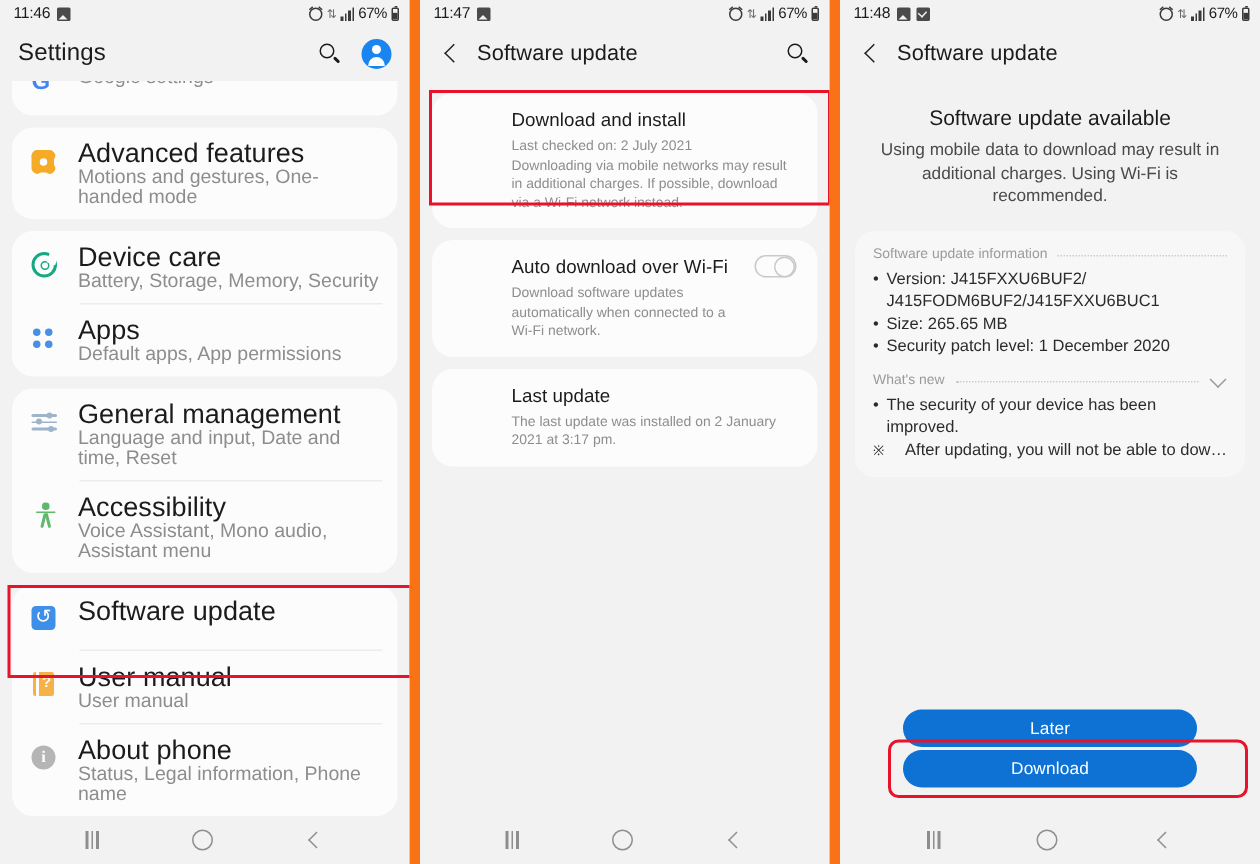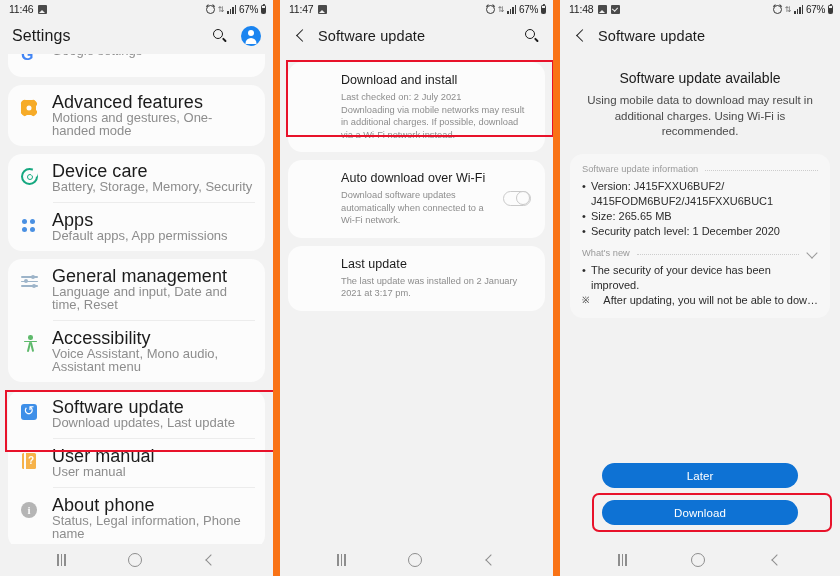--- a/index.html
+++ b/index.html
@@ -305,21 +305,21 @@
   }
 
   
   .blk { padding: 10px 14px 11px 18px; cursor: pointer; margin-left: 35px; }
   .blk .h {
     font-size: 12.5px; color: #1b1b1b; line-height: 17px; letter-spacing: .05px;
   }
   .blk .p {
     font-size: 9.3px; color: #8d8d8d; line-height: 12.5px; margin-top: 2px;
   }
-  .blk.withtoggle { display: flex; align-items: center; }
+  .blk.withtoggle { display: flex; align-items: flex-start; }
   .blk.withtoggle .left { flex: 1 1 auto; padding-right: 10px; }
   .toggle {
     width: 28px; height: 15px; border-radius: 9px;
     border: 1.3px solid #c9c9c9;
     background: #fcfcfc;
     position: relative;
     flex: 0 0 28px;
     box-sizing: border-box;
     cursor: pointer;
   }
@@ -557,21 +557,20 @@
         </div>
       </div>
 
       <div class="card">
         <div class="row">
           <div class="ic">
               <span class="swupd"></span>
             </div>
           <div class="txt">
             <div class="t1">Software update</div>
-            <div class="t2">Download updates, Last update</div>
           </div>
         </div>
         <div class="divider"></div>
         <div class="row">
           <div class="ic">
               <span class="manual"></span>
             </div>
           <div class="txt">
             <div class="t1">User manual</div>
             <div class="t2">User manual</div>
@@ -719,21 +718,21 @@
           <span class="chev-down"></span>
         </div>
         <div class="bullets">
           <div class="b">The security of your device has been improved.</div>
         </div>
         <div class="note">After updating, you will not be able to dow…</div>
       </div>
 
       <div class="btn-area">
         <div class="btn">Later</div>
-        <div class="wrapdl" style="position:relative; margin-top:12px;">
+        <div class="wrapdl" style="position:relative; margin-top:2px;">
           <div class="btn">Download</div>
           <div class="hl" style="left:20px; top:-7px; width:240px; height:39px; border-radius:7px;"></div>
         </div>
       </div>
     </div>
 
     <div class="navbar">
       <div class="nav-recent">
           <i></i>
           <i></i>

